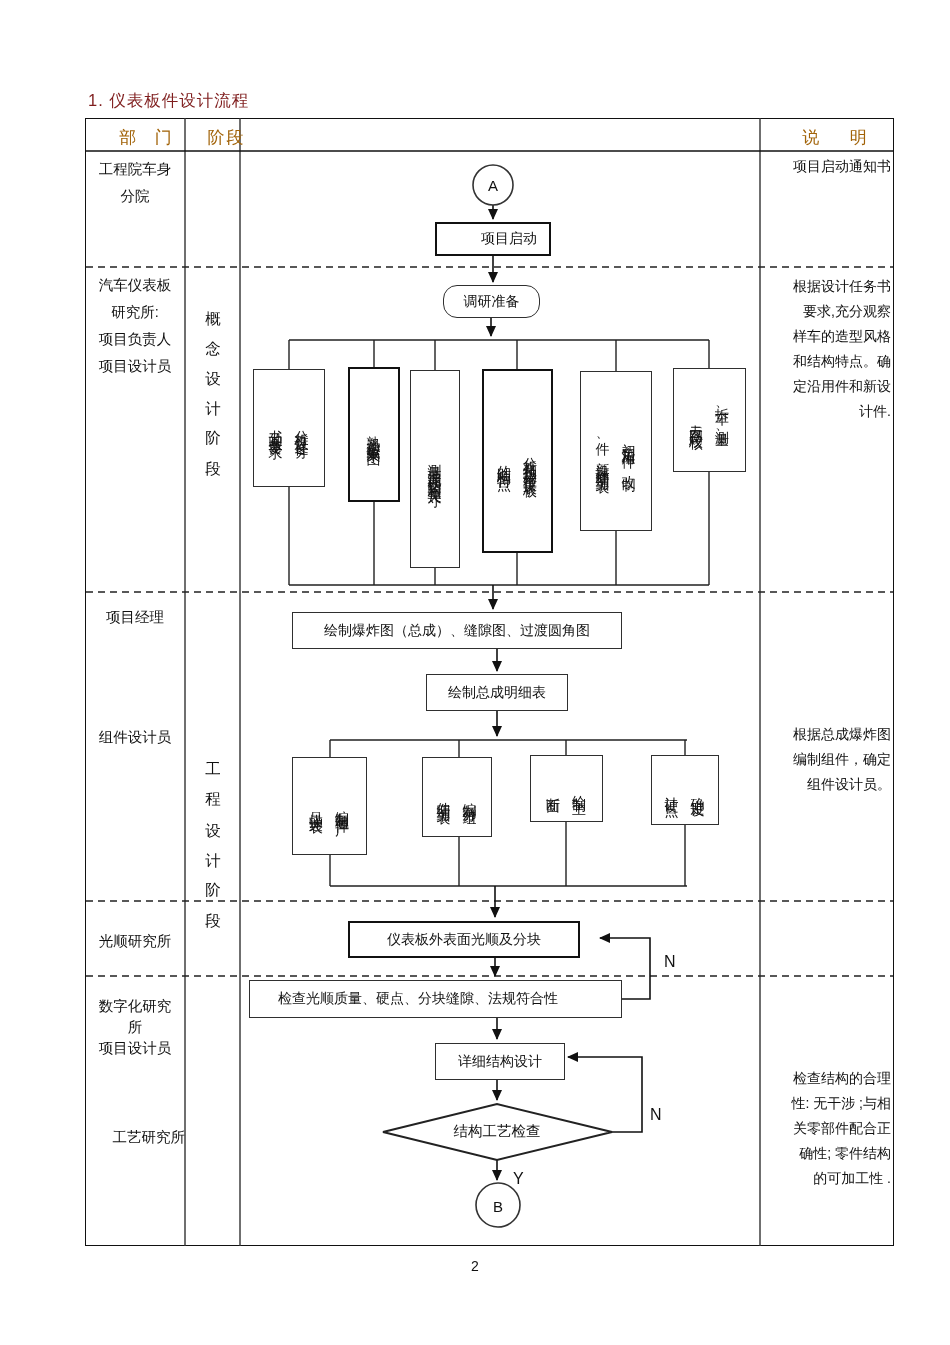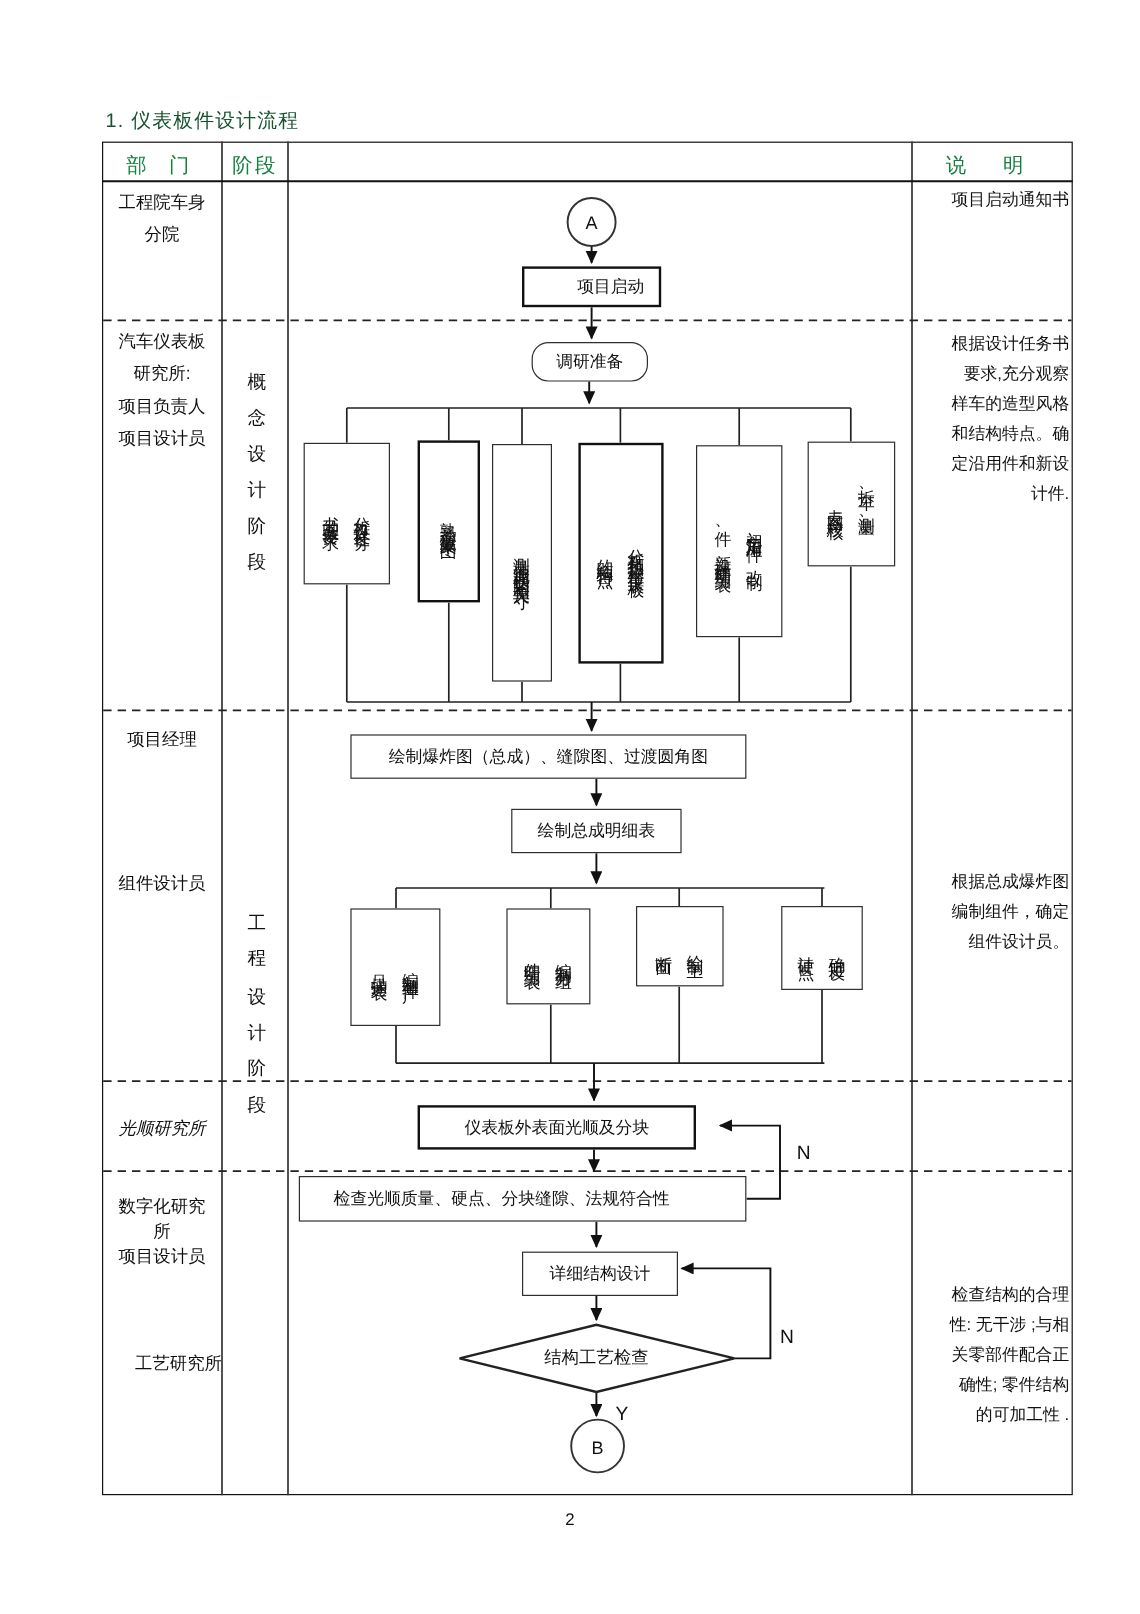--- a/index.html
+++ b/index.html
@@ -2,26 +2,26 @@
 <html><head>
 <meta charset="utf-8">
 <style>
   html,body{margin:0;padding:0;background:#e8e8e8;}
   .page{
     position:relative;width:950px;height:1345px;background:#ffffff;
     font-family:"Liberation Sans","DejaVu Sans",sans-serif;color:#111;
     overflow:hidden;margin:0 auto;
   }
   .abs{position:absolute;box-sizing:border-box;}
-  .doc-title{left:88px;top:90px;font-size:16.5px;letter-spacing:1px;color:#14532d;}
+  .doc-title{left:88px;top:90px;font-size:16.5px;letter-spacing:1px;color:#7f1d1d;}
   .frame{left:85px;top:118px;width:809px;height:1128px;border:1.8px solid #111;background:transparent;}
   svg.canvas{position:absolute;left:0;top:0;width:950px;height:1345px;}
 
   .hcell{top:123px;height:28px;display:flex;align-items:center;justify-content:center;
-         font-size:17px;color:#15803d;}
+         font-size:17px;color:#a16207;margin-left:14px;}
   .hd-dept{left:85px;width:100px;letter-spacing:7px;}
   .hd-stage{left:185px;width:55px;letter-spacing:2px;}
   .hd-flow{left:240px;width:520px;letter-spacing:10px;}
   .hd-note{left:760px;width:134px;letter-spacing:13px;}
 
   .dept{left:85px;width:100px;text-align:center;font-size:14.5px;line-height:27px;
         white-space:pre-line;color:#111;}
   .note{left:766px;width:125px;text-align:right;font-size:14px;line-height:25px;
         white-space:pre-line;color:#111;}
 
@@ -99,21 +99,21 @@
   <div class="abs hcell hd-note">说 明</div>
 
   <div class="abs dept" style="top:156px;">工程院车身
 分院</div>
   <div class="abs dept" style="top:272px;">汽车仪表板
 研究所:
 项目负责人
 项目设计员</div>
   <div class="abs dept" style="top:604px;">项目经理</div>
   <div class="abs dept" style="top:724px;">组件设计员</div>
-  <div class="abs dept" style="top:928px;font-style:italic;">光顺研究所</div>
+  <div class="abs dept" style="top:928px;">光顺研究所</div>
   <div class="abs dept" style="top:996px;line-height:21px;">数字化研究
 所
 项目设计员</div>
   <div class="abs dept" style="top:1124px;text-align:right;">工艺研究所</div>
 
   <div class="abs stage-label" style="top:298px;height:280px;">
     <span>概念设计阶段</span>
   </div>
   <div class="abs stage-label" style="top:750px;height:280px;">
     <span>工程设计阶段</span>

